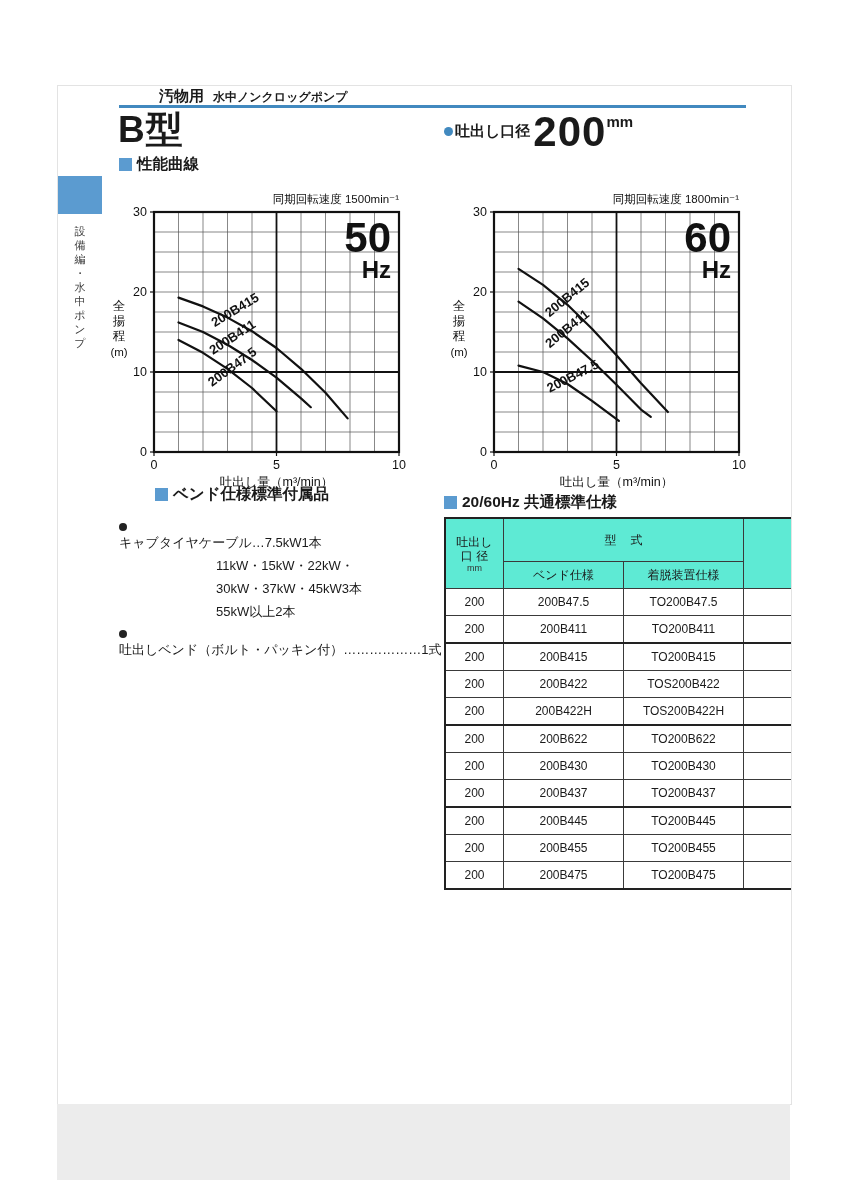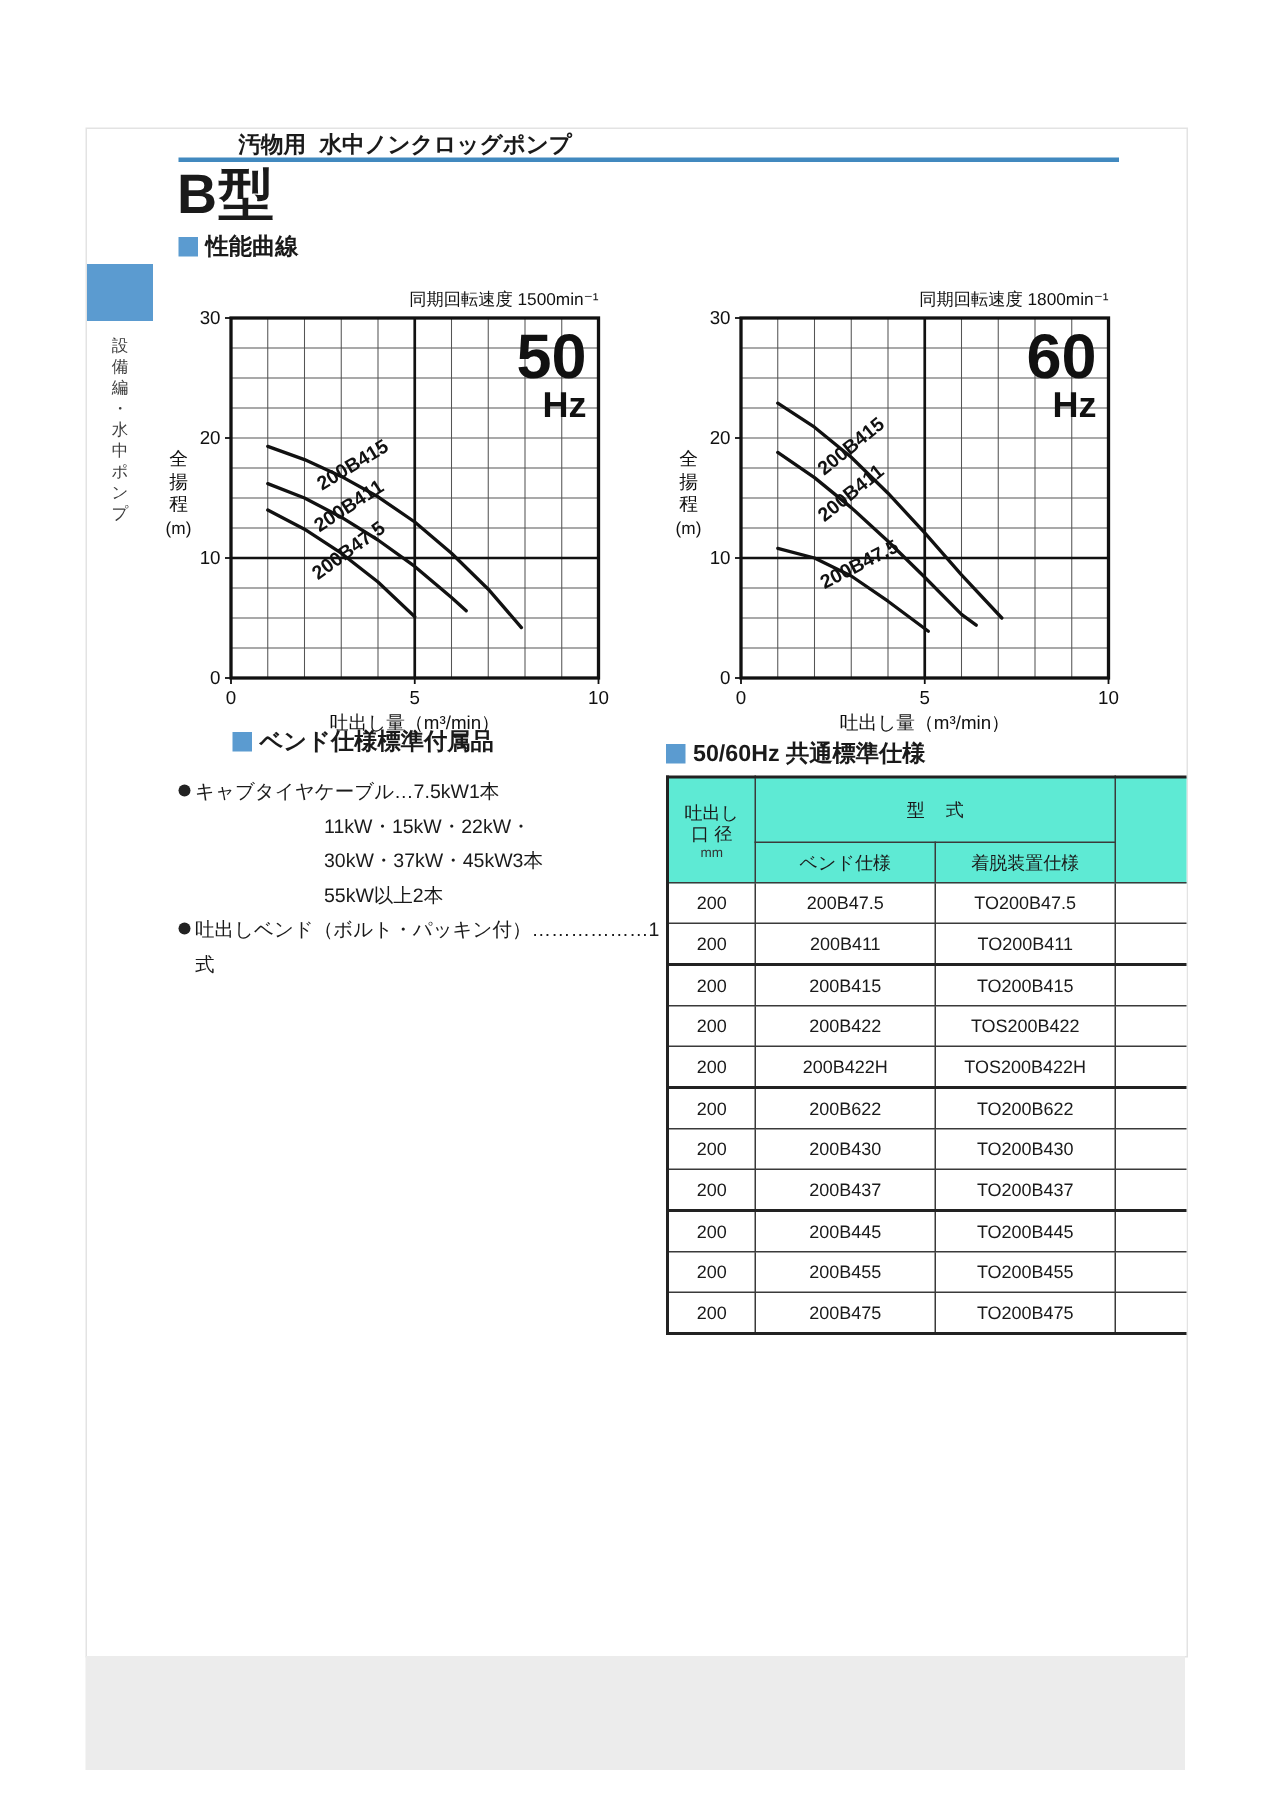--- a/index.html
+++ b/index.html
@@ -16,21 +16,21 @@
     position:absolute;left:57px;top:1104px;width:733px;height:76px;background:#ececec;
   }
   
   .side-square{position:absolute;left:-1px;top:90px;width:45px;height:38px;background:#5b9bd0;}
   .side-label{position:absolute;left:2px;top:138px;width:40px;text-align:center;
     font-size:11px;color:#3c3c3c;}
   .side-label span{display:block;line-height:14px;}
   
   .cat-row{position:absolute;left:61px;top:1px;display:flex;align-items:baseline;gap:9px;}
   .cat-main{font-size:15px;font-weight:bold;margin-left:40px;}
-  .cat-sub{font-size:15px;font-weight:600;}
+  .cat-sub{font-size:12px;font-weight:600;}
   .head-rule{position:absolute;left:61px;top:19px;width:627px;height:3px;background:#4189bf;}
   .model-title{position:absolute;left:60px;top:25px;font-size:37px;font-weight:bold;
     letter-spacing:1px;line-height:1;}
   .bore{position:absolute;left:386px;top:27px;display:flex;align-items:center;}
   .dot-icon{width:9px;height:9px;border-radius:50%;background:#4189bf;margin-right:2px;flex:none;}
   .bore-label{font-size:15px;font-weight:bold;}
   .bore-num{font-size:42px;font-weight:bold;line-height:0.9;margin-left:3px;letter-spacing:1px;}
   .bore-unit{font-size:15px;font-weight:bold;align-self:flex-start;margin-top:0px;}
   
   .section{position:absolute;display:flex;align-items:center;gap:5px;
@@ -38,21 +38,21 @@
   .sq-icon{width:13px;height:13px;background:#5b9bd0;flex:none;}
   .sec-perf{left:61px;top:68px;}
   .sec-acc{left:61px;top:398px;padding-left:36px;}
   .sec-spec{left:386px;top:406px;}
   
   .chart{position:absolute;top:100px;width:340px;height:302px;}
   .chart-50{left:44px;}
   .chart-60{left:384px;}
   
   .acc-list{position:absolute;left:61px;top:430px;width:330px;font-size:13px;line-height:23px;}
-  .acc-line{display:flex;align-items:flex-start;}
+  .acc-line{display:flex;align-items:flex-start;flex-direction:column;}
   .acc-line .b-icon{width:8px;height:8px;border-radius:50%;background:#222;
     flex:none;margin:7px 3px 0 0;}
   .acc-line.cont{padding-left:97px;}
   
   .spec-wrap{position:absolute;left:386px;top:431px;}
   table.spec{border-collapse:collapse;table-layout:fixed;width:360px;
     border:2px solid #222;font-size:12px;}
   table.spec th,table.spec td{border:1px solid #3a3a3a;text-align:center;padding:0;}
   table.spec thead th{background:#5eead4;font-weight:normal;color:#1a1a1a;}
   .th-col1{width:57px;}
@@ -85,20 +85,26 @@
       <span>プ</span>
     </div>
 
   <div class="cat-row">
     <span class="cat-main">汚物用</span>
     <span class="cat-sub">水中ノンクロッグポンプ</span>
   </div>
   <div class="head-rule"></div>
   <div class="model-title">B型</div>
 
+  <div class="bore">
+    <span class="dot-icon"></span>
+    <span class="bore-label">吐出し口径</span>
+    <span class="bore-num">200</span>
+    <span class="bore-unit">mm</span>
+  </div>
 
   <div class="section sec-perf">
     <span class="sq-icon"></span>
     <span>性能曲線</span>
   </div>
 
   <div class="chart chart-50"><svg width="340" height="302" viewBox="0 0 340 302">
         <line x1="76.5" y1="26" x2="76.5" y2="266" stroke="#555" stroke-width="0.7"></line>
         <line x1="101" y1="26" x2="101" y2="266" stroke="#555" stroke-width="0.7"></line>
         <line x1="125.5" y1="26" x2="125.5" y2="266" stroke="#555" stroke-width="0.7"></line>
@@ -220,21 +226,21 @@
       <span>55kW以上2本</span>
     </div>
     <div class="acc-line">
       <span class="b-icon"></span>
       <span>吐出しベンド（ボルト・パッキン付）………………1式</span>
     </div>
   </div>
 
   <div class="section sec-spec">
     <span class="sq-icon"></span>
-    <span>50/60Hz 共通標準仕様</span>
+    <span>20/60Hz 共通標準仕様</span>
   </div>
 
   <div class="spec-wrap">
     <table class="spec">
       <thead>
         <tr class="hrow1">
           <th class="th-col1" rowspan="2">
             <div class="c1l">吐出し</div>
             <div class="c1l">口 径</div>
             <div class="c1u">mm</div>

